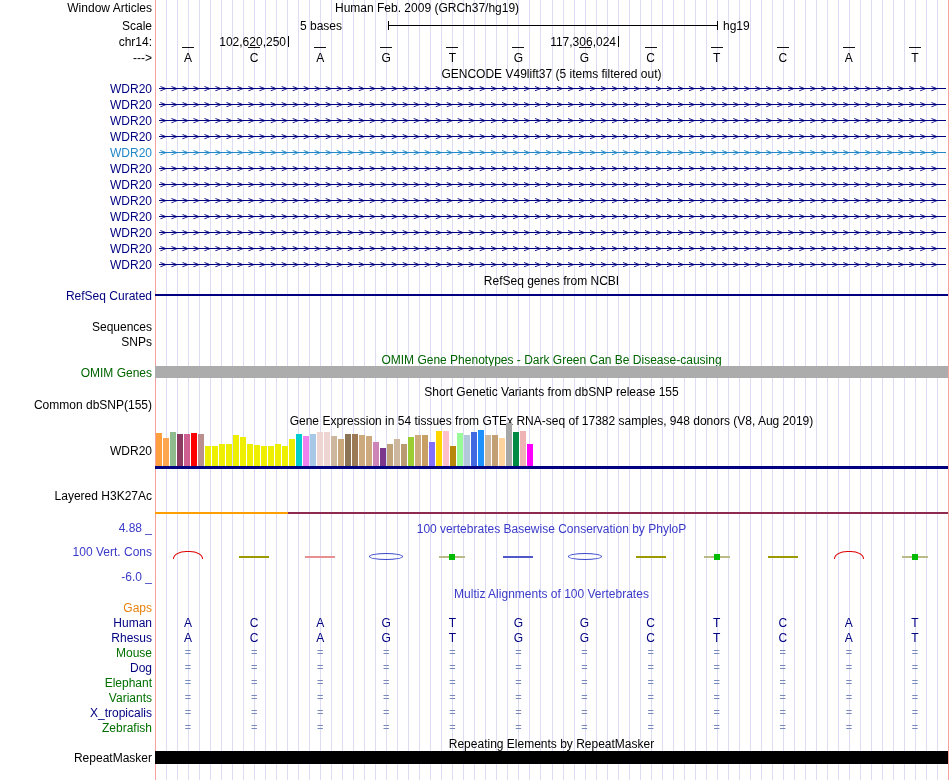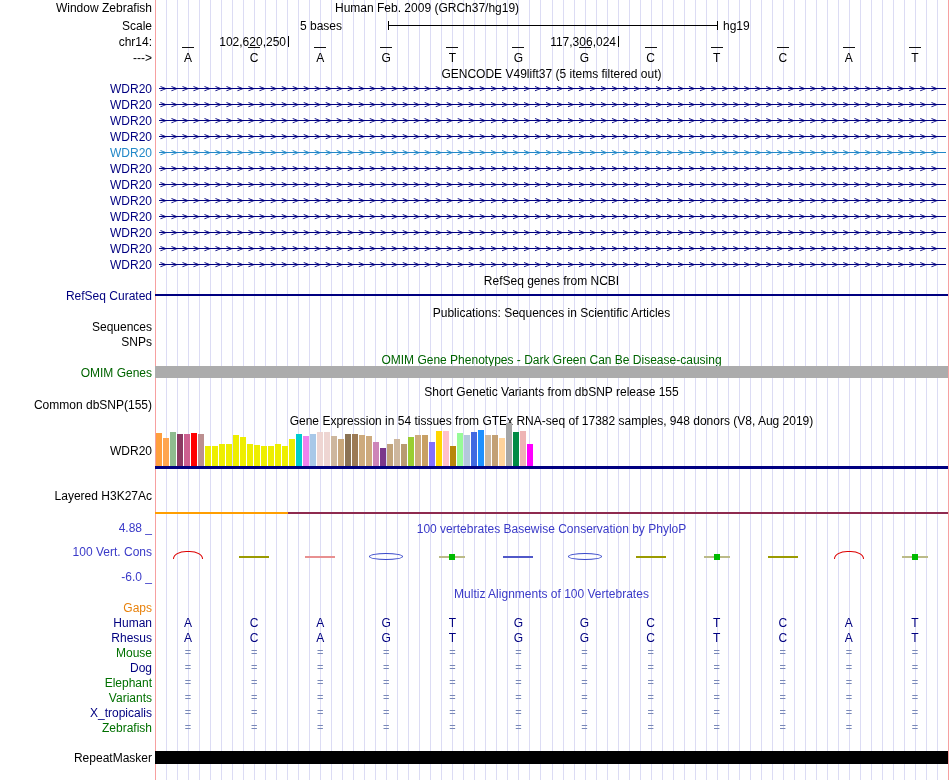--- a/index.html
+++ b/index.html
@@ -93,21 +93,21 @@
       <div class="gl" style="left: 881.917px;"></div>
       <div class="gl" style="left: 892.931px;"></div>
       <div class="gl" style="left: 903.944px;"></div>
       <div class="gl" style="left: 914.958px;"></div>
       <div class="gl" style="left: 925.972px;"></div>
       <div class="gl" style="left: 936.986px;"></div>
     </div>
   <div class="pinkline" style="left:155px"></div>
   <div class="pinkline" style="left:948px"></div>
 
-  <div class="gutter" style="top:1px">Window Zebrafish</div>
+  <div class="gutter" style="top:1px">Window Articles</div>
   <div class="abs" style="left:335px;top:1px">Human Feb. 2009 (GRCh37/hg19)</div>
 
   <div class="gutter" style="top:19px">Scale</div>
   <div class="abs" style="left:300px;top:19px;width:84px;text-align:left">5 bases</div>
   <div class="hline" style="left:388px;top:25px;width:329px;height:1px;background:#000"></div>
   <div class="tickv" style="left:388px;top:21px;height:9px"></div>
   <div class="tickv" style="left:717px;top:21px;height:9px"></div>
   <div class="abs" style="left:723px;top:19px">hg19</div>
 
   <div class="gutter" style="top:35px">chr14:</div>
@@ -205,21 +205,20 @@
       <div style="left: 159px; top: 258px; width: 787px; height: 13px; overflow: hidden; position: absolute;">
         <div class="gene-line" style="background: rgb(0, 0, 128);"></div>
         <div class="gene-arrows" style="color: rgb(0, 0, 128);">&gt;&gt;&gt;&gt;&gt;&gt;&gt;&gt;&gt;&gt;&gt;&gt;&gt;&gt;&gt;&gt;&gt;&gt;&gt;&gt;&gt;&gt;&gt;&gt;&gt;&gt;&gt;&gt;&gt;&gt;&gt;&gt;&gt;&gt;&gt;&gt;&gt;&gt;&gt;&gt;&gt;&gt;&gt;&gt;&gt;&gt;&gt;&gt;&gt;&gt;&gt;&gt;&gt;&gt;&gt;&gt;&gt;&gt;&gt;&gt;&gt;&gt;&gt;&gt;&gt;&gt;&gt;&gt;&gt;&gt;&gt;</div>
       </div>
     </div>
 
   <div class="ctr" style="top:274px">RefSeq genes from NCBI</div>
   <div class="gutter navy" style="top:289px">RefSeq Curated</div>
   <div class="hline" id="refseq-line" style="left: 155px; top: 294px; width: 793px; height: 2px; background: rgb(0, 0, 128);"></div>
 
-  <div class="ctr" style="top:306px">Publications: Sequences in Scientific Articles</div>
   <div class="gutter" style="top:320px">Sequences</div>
   <div class="gutter" style="top:335px">SNPs</div>
 
   <div class="ctr green" style="top:353px">OMIM Gene Phenotypes - Dark Green Can Be Disease-causing</div>
   <div class="gutter green" style="top:366px">OMIM Genes</div>
   <div class="hline" id="omim-bar" style="left: 155px; top: 366px; width: 793px; height: 12px; background: rgb(172, 172, 172);"></div>
 
   <div class="ctr" style="top:385px">Short Genetic Variants from dbSNP release 155</div>
   <div class="gutter" style="top:398px">Common dbSNP(155)</div>
 
@@ -428,15 +427,16 @@
         <div class="mz-cell" style="left: 330.417px; width: 66.0833px; top: 0px; color: rgb(120, 136, 184); font-size: 11px;">=</div>
         <div class="mz-cell" style="left: 396.5px; width: 66.0833px; top: 0px; color: rgb(120, 136, 184); font-size: 11px;">=</div>
         <div class="mz-cell" style="left: 462.583px; width: 66.0833px; top: 0px; color: rgb(120, 136, 184); font-size: 11px;">=</div>
         <div class="mz-cell" style="left: 528.667px; width: 66.0833px; top: 0px; color: rgb(120, 136, 184); font-size: 11px;">=</div>
         <div class="mz-cell" style="left: 594.75px; width: 66.0833px; top: 0px; color: rgb(120, 136, 184); font-size: 11px;">=</div>
         <div class="mz-cell" style="left: 660.833px; width: 66.0833px; top: 0px; color: rgb(120, 136, 184); font-size: 11px;">=</div>
         <div class="mz-cell" style="left: 726.917px; width: 66.0833px; top: 0px; color: rgb(120, 136, 184); font-size: 11px;">=</div>
       </div>
     </div>
 
+  <div class="ctr" style="top:737px">Repeating Elements by RepeatMasker</div>
   <div class="gutter" style="top:751px">RepeatMasker</div>
   <div class="hline" id="repeat-bar" style="left: 155px; top: 751px; width: 793px; height: 13px; background: rgb(0, 0, 0);"></div>
 </div>
 
 </body></html>

